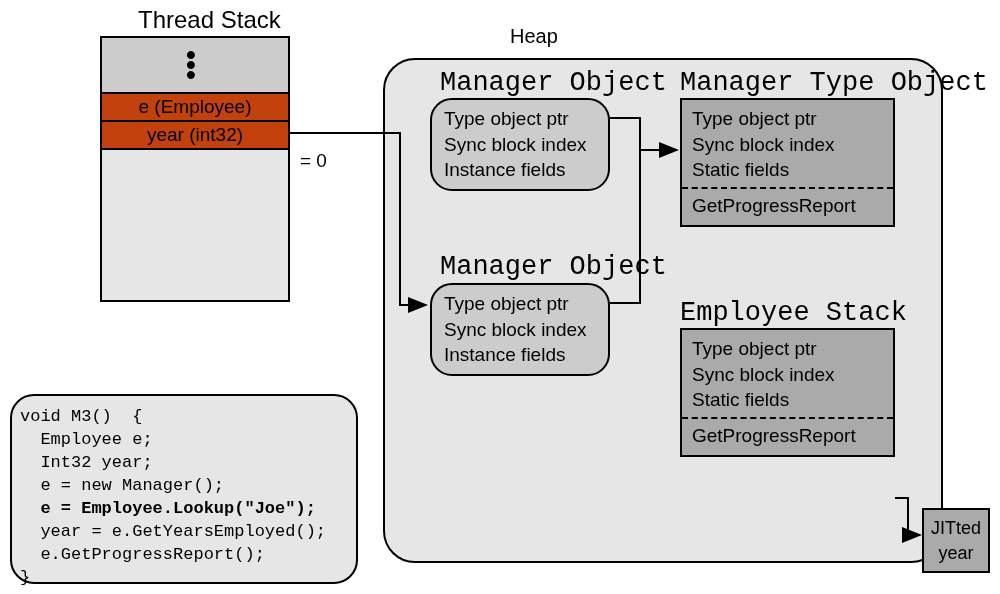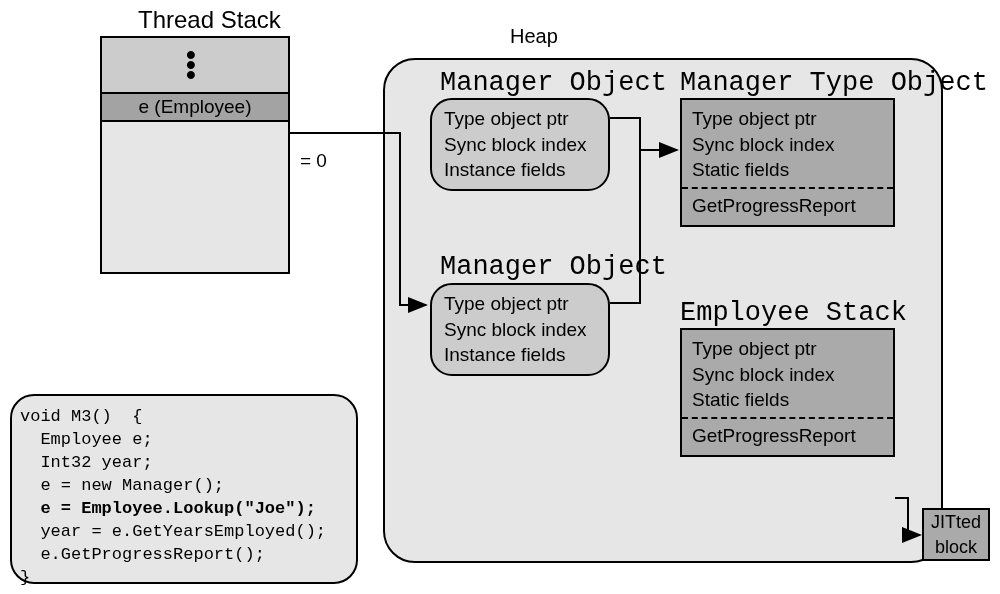--- a/index.html
+++ b/index.html
@@ -36,21 +36,21 @@
     flex-direction: column;
   }
   .dots {
     font-size: 28px;
     line-height: 10px;
     letter-spacing: 8px;
     font-weight: bold;
   }
   .stack-cell {
     border-bottom: 2px solid #000;
-    background: #a3a3a3;
+    background: #c2410c;
     text-align: center;
     padding: 2px 0;
   }
   .stack-empty {
     height: 150px;
   }
   .equals-zero {
     position: absolute;
     left: 300px;
     top: 150px;
@@ -125,21 +125,21 @@
   .type-obj .dashed {
     border-top: 2px dashed #000;
     margin: 4px -10px;
   }
 
   .jitbox {
     position: absolute;
     left: 922px;
     top: 508px;
     width: 68px;
-    height: 53px;
+    height: 65px;
     border: 2px solid #000;
     background: #aaa;
     text-align: center;
     font-size: 18px;
     line-height: 1.35;
     display: flex;
     flex-direction: column;
     justify-content: center;
     box-sizing: border-box;
   }
@@ -158,20 +158,21 @@
 
 <div class="label" style="left:138px; top:6px;">Thread Stack</div>
 
 <div class="stack">
   <div class="stack-header">
     <div class="dots">•</div>
     <div class="dots">•</div>
     <div class="dots">•</div>
   </div>
   <div class="stack-cell">e (Employee)</div>
+  <div class="stack-cell">year (int32)</div>
   <div class="stack-empty"></div>
 </div>
 <div class="equals-zero">=   0</div>
 
 <div class="codebox"><span>void M3()  {</span>
 <span>  Employee e;</span>
 <span>  Int32 year;</span>
 <span>  e = new Manager();</span>
 <span class="bold">  e = Employee.Lookup("Joe");</span>
 <span>  year = e.GetYearsEmployed();</span>
@@ -209,21 +210,21 @@
 <div class="type-obj" style="left:680px; top:328px;">
   <div>Type object ptr</div>
   <div>Sync block index</div>
   <div>Static fields</div>
   <div class="dashed"></div>
   <div>GetProgressReport</div>
 </div>
 
 <div class="jitbox">
   <div>JITted</div>
-  <div>block</div>
+  <div>year</div>
 </div>
 
 <svg class="arrows">
   <defs>
     <marker id="arrowhead" markerWidth="10" markerHeight="8" refX="9" refY="4" orient="auto">
       <polygon points="0 0, 10 4, 0 8" fill="#000"></polygon>
     </marker>
   </defs>
 
   <path d="M 290 133 L 400 133 L 400 305 L 426 305" stroke="#000" stroke-width="2" fill="none" marker-end="url(#arrowhead)"></path>

